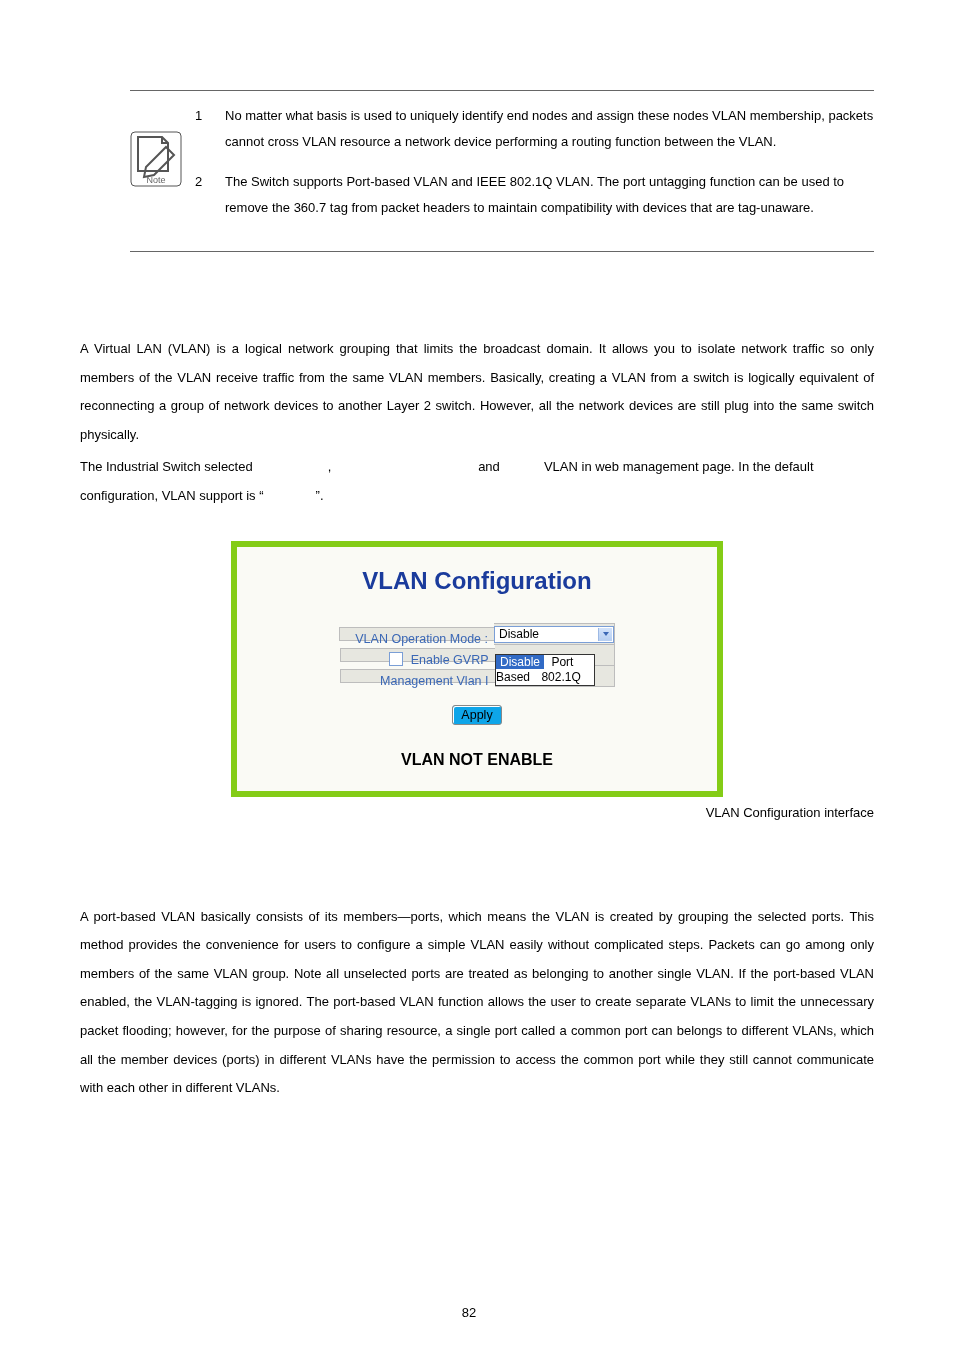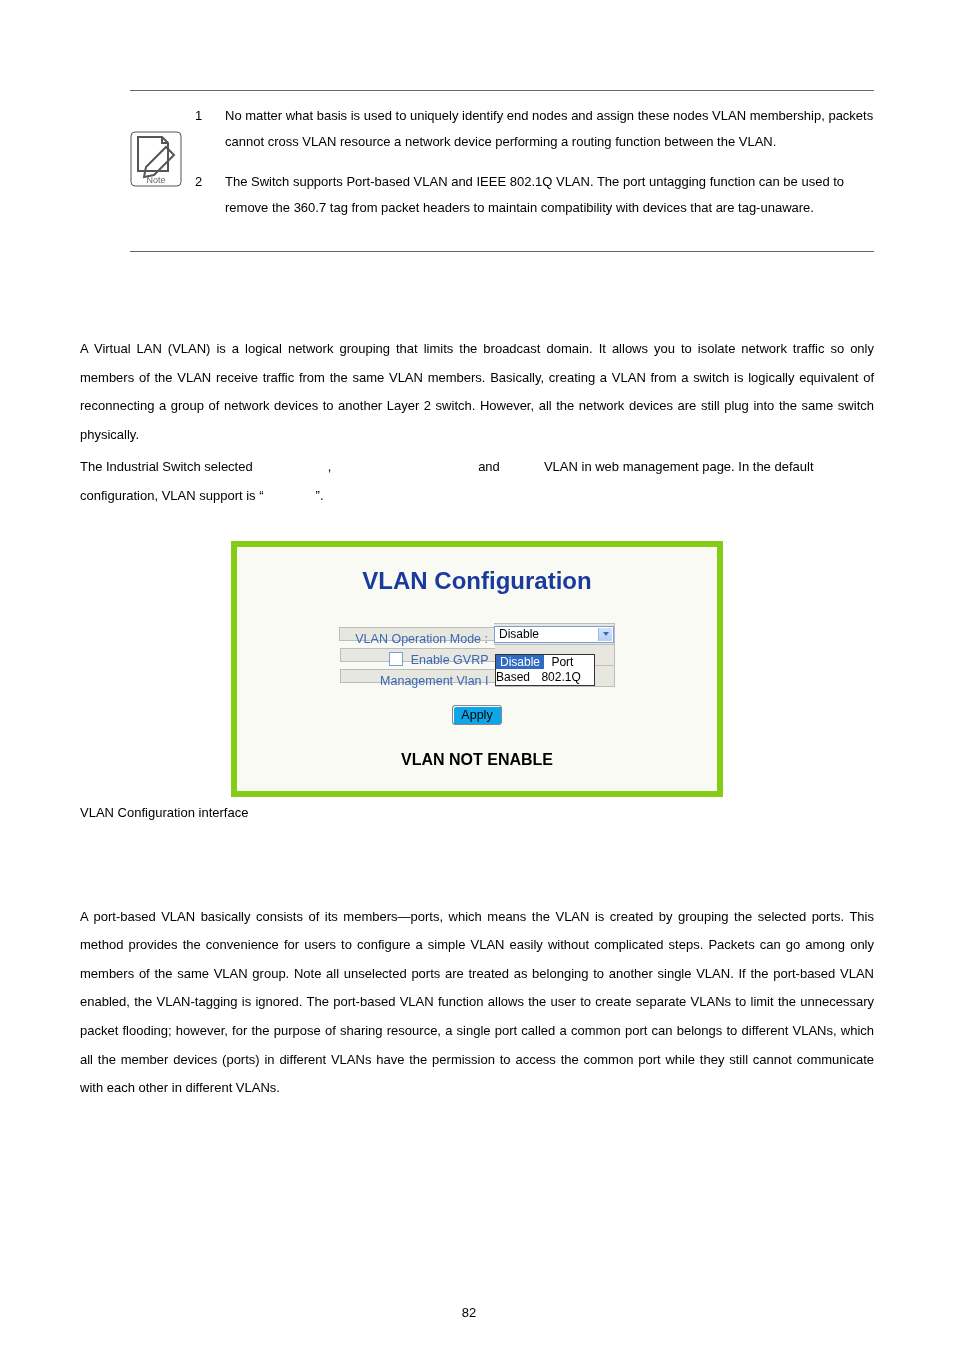--- a/index.html
+++ b/index.html
@@ -50,21 +50,21 @@
     line-height: 2.2;
     margin: 0 0 4px 0;
     text-align: justify;
   }
   .para2 {
     line-height: 2.2;
     margin: 0;
   }
   .bold { font-weight: bold; }
   .caption {
-    text-align: left;
+    text-align: right;
     margin: 8px 0 50px 0;
   }
   .figure {
     display: flex;
     justify-content: center;
     margin: 30px 0 0 0;
   }
   .panel {
     width: 480px;
     border: 6px solid #84cc16;

